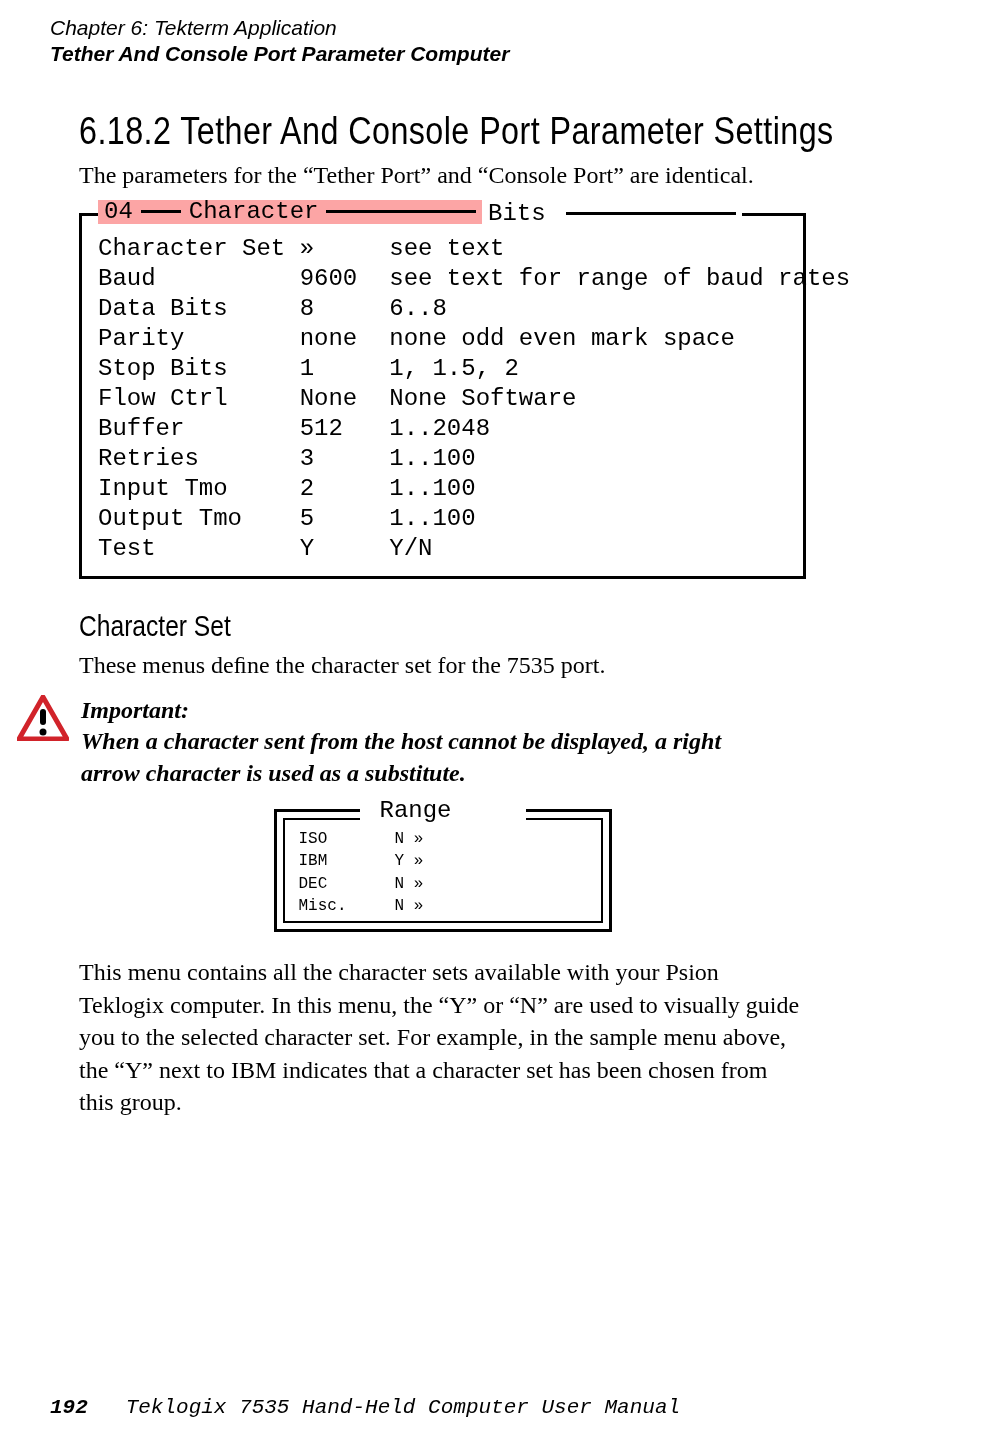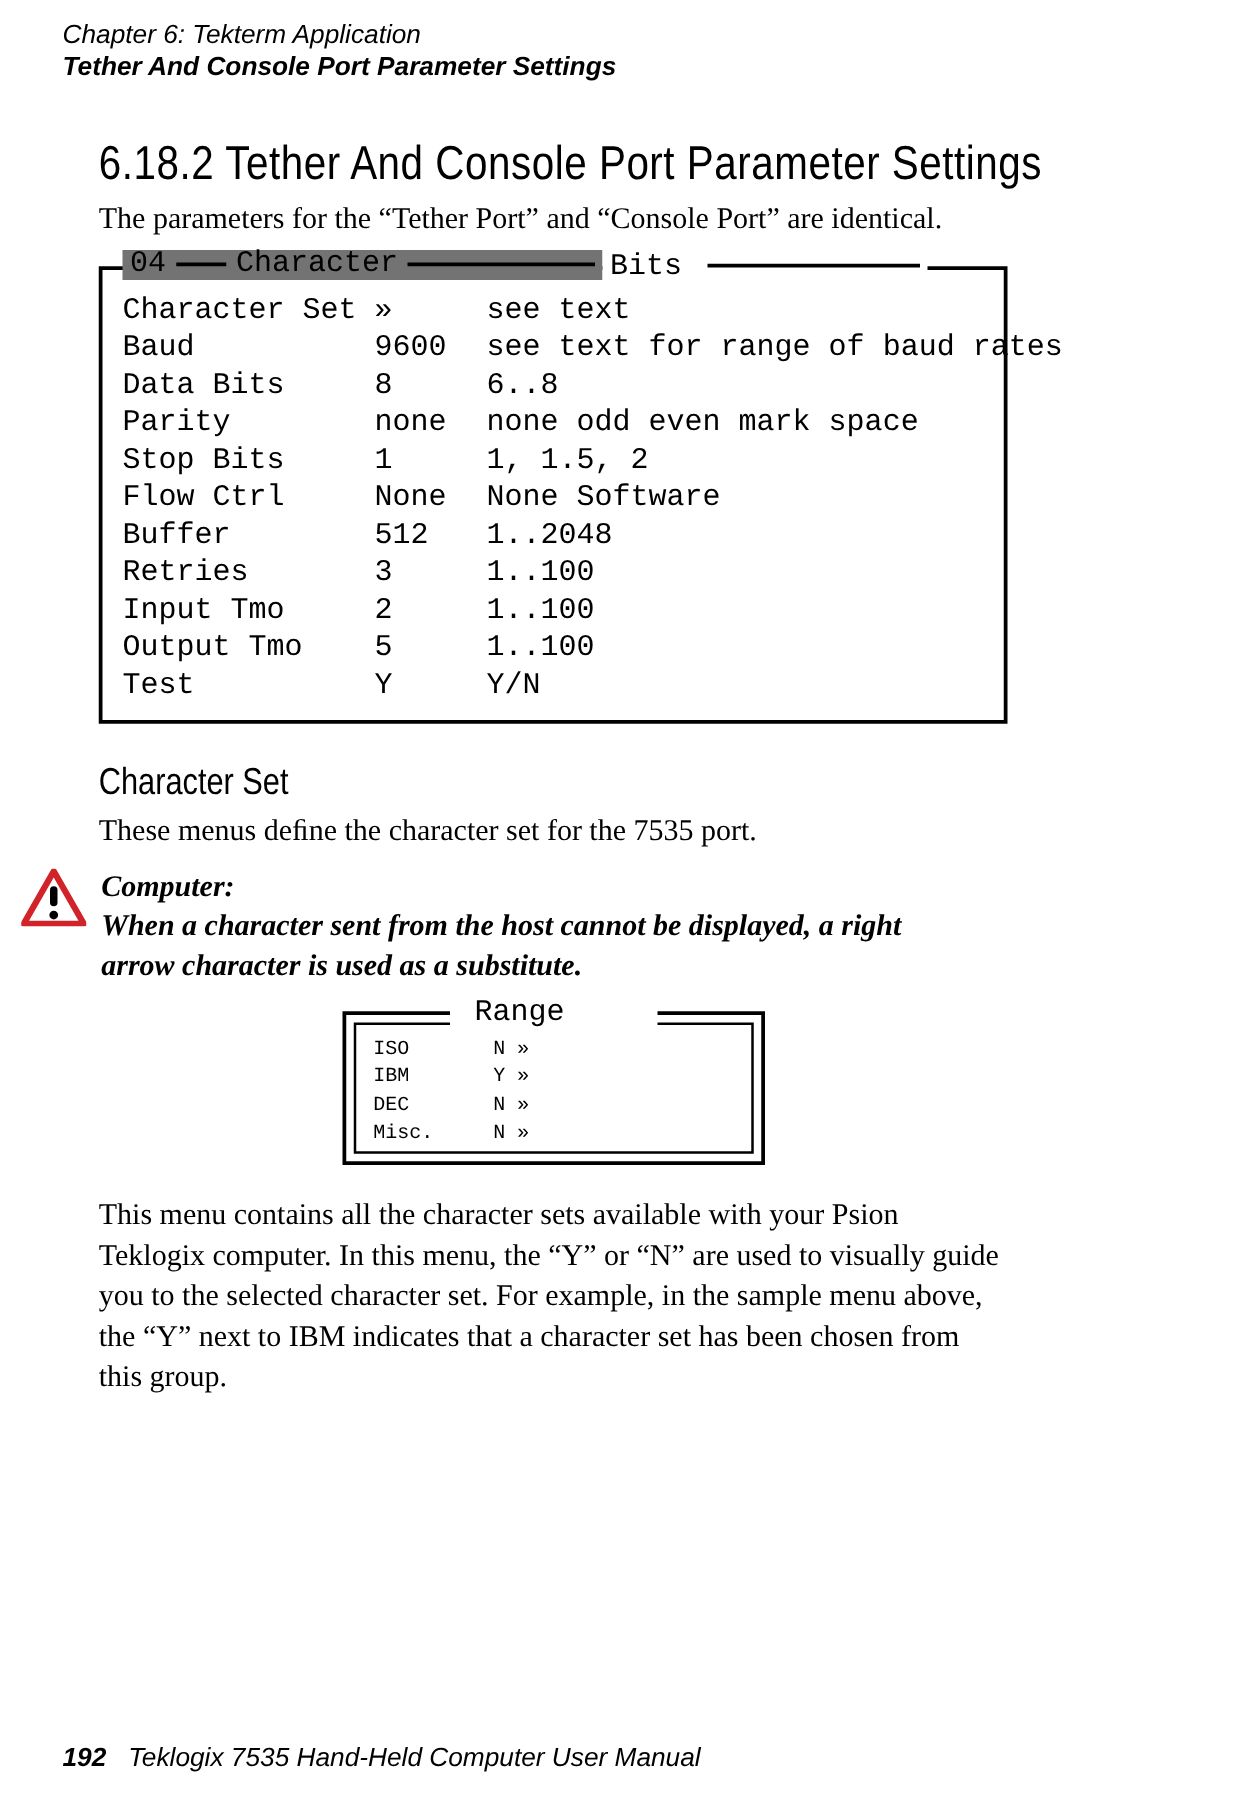--- a/index.html
+++ b/index.html
@@ -50,21 +50,21 @@
     }
     .frame {
       position: relative;
       border: 3px solid #000;
       margin: 22px 0 30px 0;
       padding: 18px 0 12px 0;
     }
     .frame-label {
       position: absolute;
       top: -16px;
-      background: #737373;
+      background: #fca5a5;
       font-family: 'Courier New', Courier, monospace;
       font-size: 24px;
       padding: 0 6px;
       line-height: 1;
       display: flex;
       align-items: center;
       gap: 8px;
     }
     .frame-label .barline {
       display: inline-block;
@@ -165,34 +165,34 @@
       font-family: 'Courier New', Courier, monospace;
       font-size: 16px;
       line-height: 1.4;
       padding: 2px 6px;
       white-space: pre;
     }
     .footer {
       position: absolute;
       bottom: 32px;
       left: 50px;
-      font-family: Liberation Sans, sans-serif;
+      font-family: Liberation Mono, monospace;
       font-style: italic;
       font-size: 21px;
     }
     .footer b { font-style: italic; font-weight: bold; }
   </style>
 </head>
 <body>
 
 <div class="page">
 
   <div class="header">
     <div class="line1">Chapter  6:   Tekterm Application</div>
-    <div class="line2">Tether And Console Port Parameter Settings</div>
+    <div class="line2">Tether And Console Port Parameter Computer</div>
   </div>
 
   <div class="content">
 
     <h2 class="sect">6.18.2   Tether  And  Console  Port  Parameter  Settings</h2>
 
     <p class="body">The parameters for the “Tether Port” and “Console Port” are identical.</p>
 
     <div class="frame">
       <div class="frame-label left">
@@ -237,21 +237,21 @@
 
     <div class="important-block">
       <div class="warn-icon">
         <svg width="52" height="46" viewBox="0 0 52 46">
           <path d="M26 2 L50 44 L2 44 Z" fill="none" stroke="#d1232a" stroke-width="5" stroke-linejoin="round"></path>
           <rect x="23" y="14" width="6" height="16" rx="3" fill="#000"></rect>
           <circle cx="26" cy="37" r="3.5" fill="#000"></circle>
         </svg>
       </div>
       <div class="important-text">
-        <span class="lbl">Computer:</span><span class="msg">When a character sent from the host cannot be displayed, a right arrow character is used as a substitute.</span>
+        <span class="lbl">Important:</span><span class="msg">When a character sent from the host cannot be displayed, a right arrow character is used as a substitute.</span>
       </div>
     </div>
 
     <div class="charset-frame">
       <div class="cs-label">Range Set</div>
       <div class="charset-rows" id="charset-rows">ISO       N »
 IBM       Y »
 DEC       N »
 Misc.     N »</div>
     </div>

